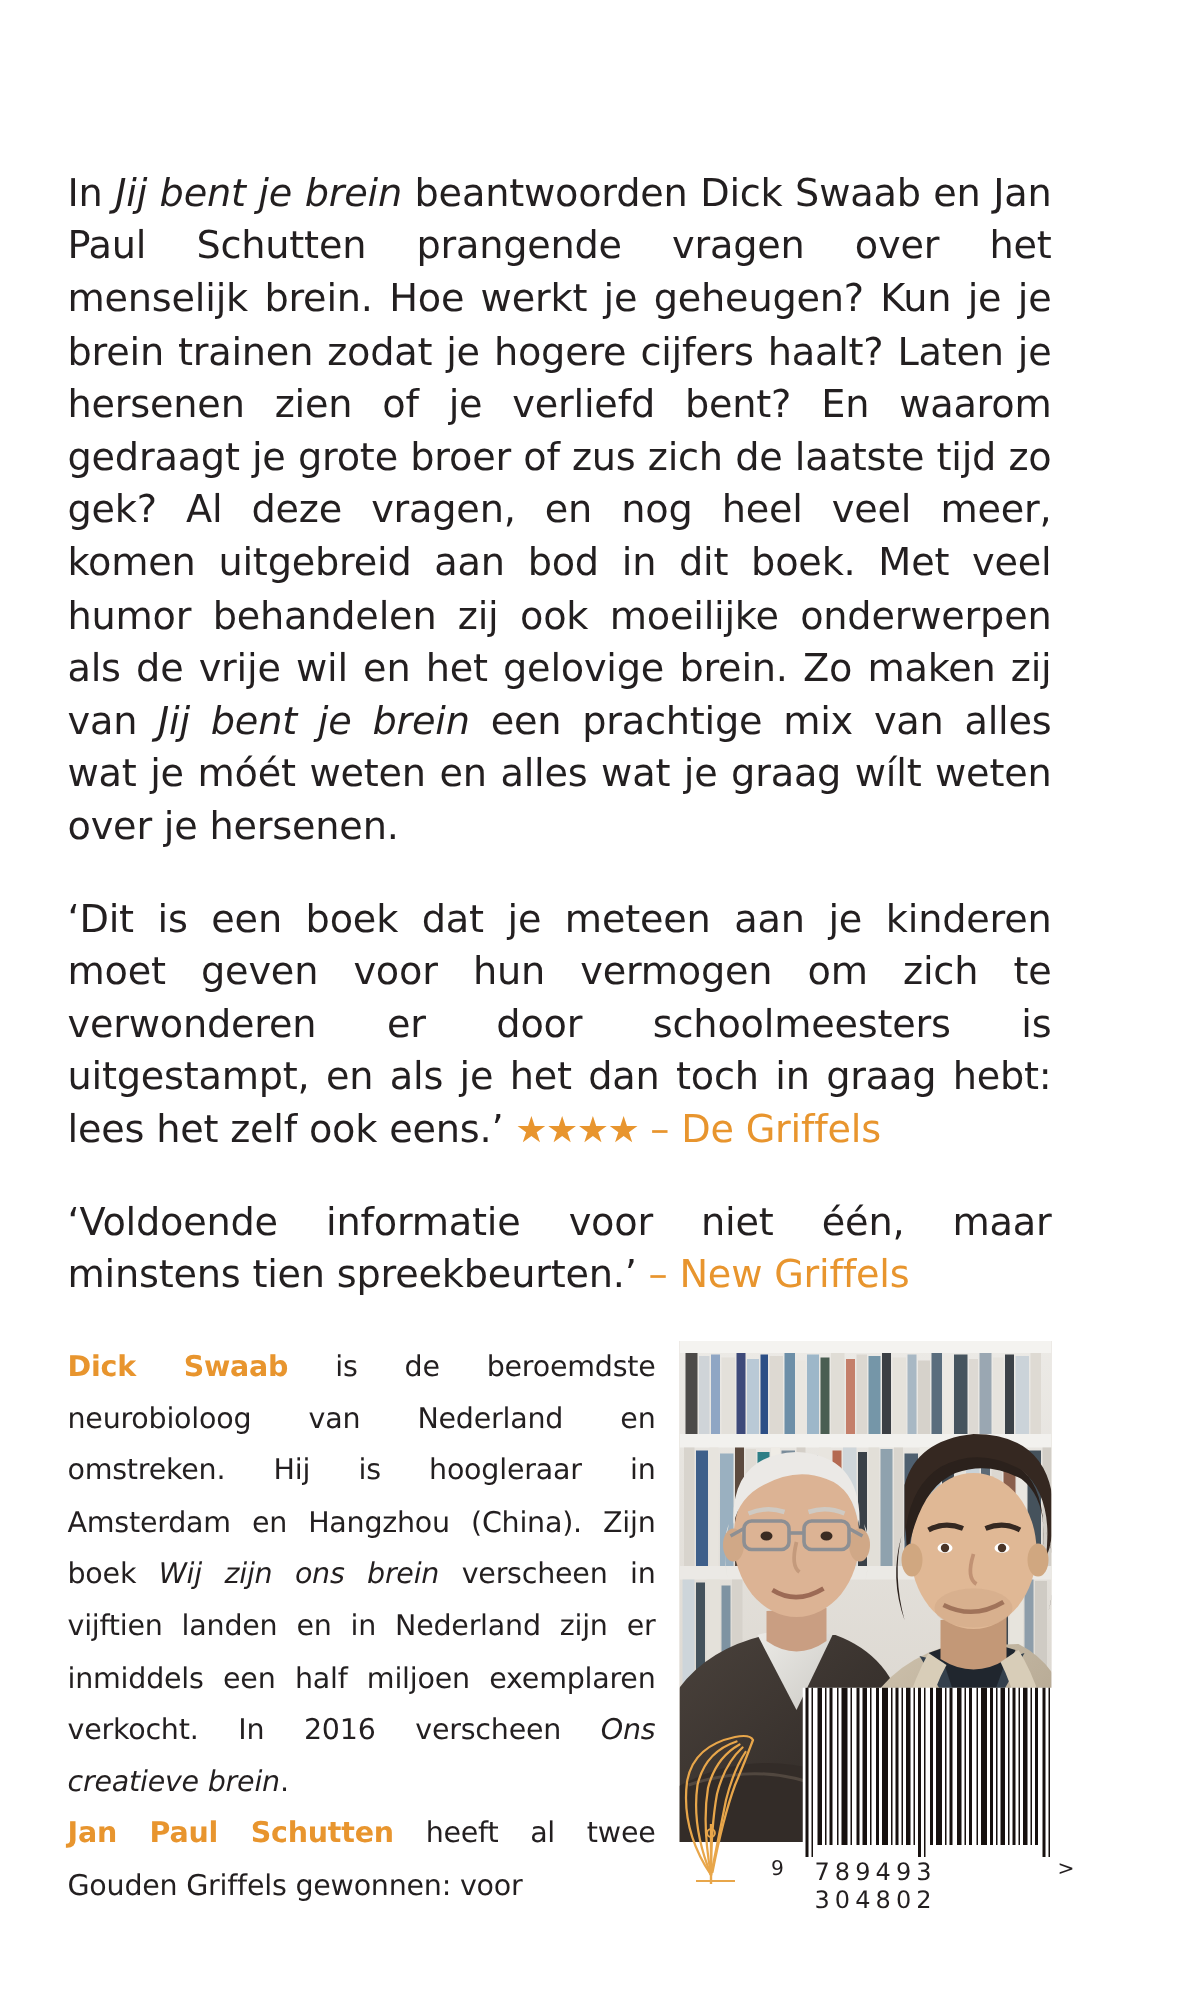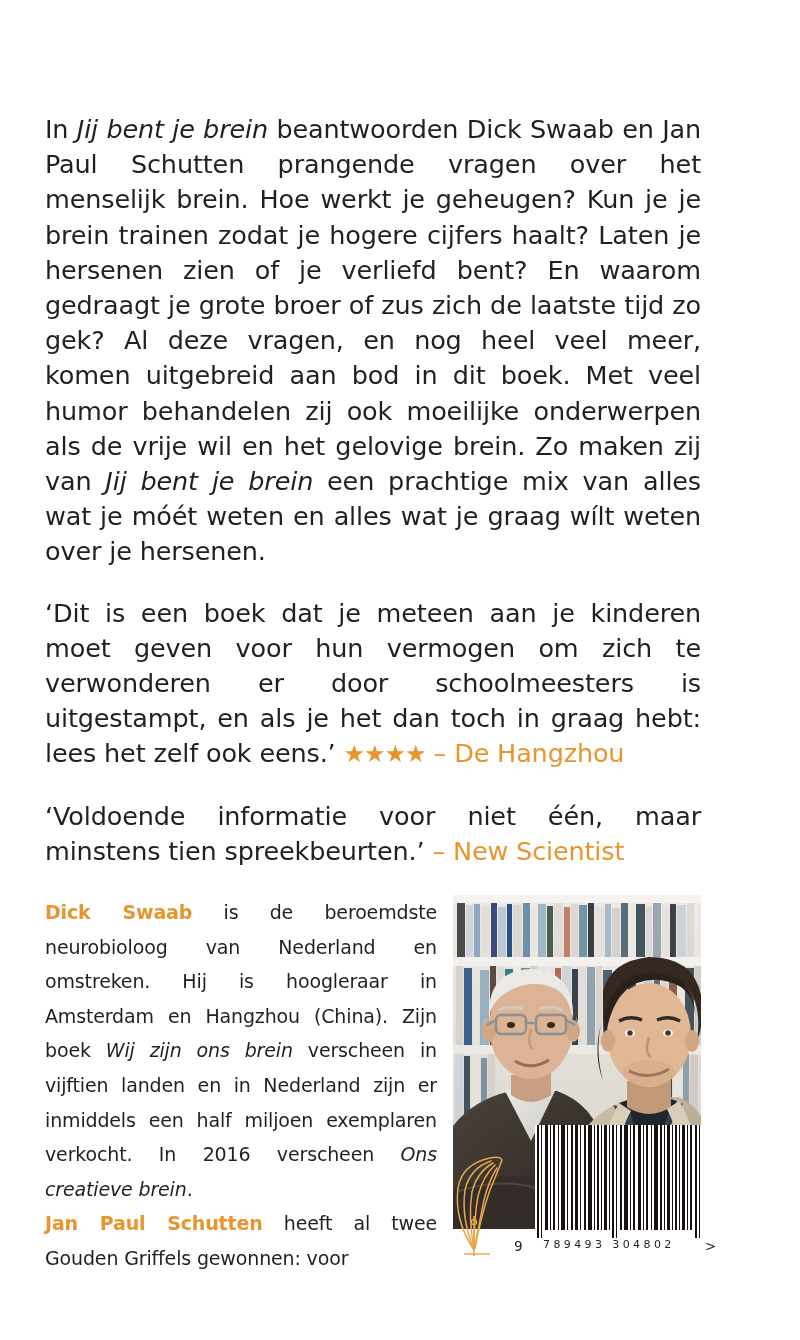--- a/index.html
+++ b/index.html
@@ -102,43 +102,43 @@
     left: 535px;
     top: 15px;
     width: 168px;
   }
   .bars {
     height: 113px;
     width: 168px;
     display: block;
   }
   .bc-lead { position: absolute; left: -21px; top: 113px; font-size: 13.5px; color:#231f20; }
-  .bc-main { position: absolute; left: 8px; top: 113px; font-size: 11px; color:#231f20; letter-spacing: 3.4px;}
+  .bc-main { position: absolute; left: 8px; top: 113px; font-size: 16px; color:#231f20; letter-spacing: 3.4px;}
   .bc-tail { position: absolute; left: 170px; top: 113px; font-size: 13.5px; color:#231f20; }
 </style>
 </head>
 <body>
 
 <div class="cover">
 
   <div class="content">
 
     <p class="blurb">
       <span>In </span><span class="ital">Jij bent je brein</span><span> beantwoorden Dick Swaab en Jan Paul Schutten prangende vragen over het menselijk brein. Hoe werkt je geheugen? Kun je je brein trainen zodat je hogere cijfers haalt? Laten je hersenen zien of je verliefd bent? En waarom gedraagt je grote broer of zus zich de laatste tijd zo gek? Al deze vragen, en nog heel veel meer, komen uitgebreid aan bod in dit boek. Met veel humor behandelen zij ook moeilijke onderwerpen als de vrije wil en het gelovige brein. Zo maken zij van </span><span class="ital">Jij bent je brein</span><span> een prachtige mix van alles wat je móét weten en alles wat je graag wílt weten over je hersenen.</span>
     </p>
 
     <p class="quote">
       <span>‘Dit is een boek dat je meteen aan je kinderen moet geven voor hun vermogen om zich te verwonderen er door schoolmeesters is uitgestampt, en als je het dan toch in graag hebt: lees het zelf ook eens.’</span>
       <span class="stars">★★★★</span>
-      <span class="source"><span>–</span> <span>De Hangzhou</span></span>
+      <span class="source"><span>–</span> <span>De Griffels</span></span>
     </p>
 
     <p class="quote">
       <span>‘Voldoende informatie voor niet één, maar minstens tien spreekbeurten.’</span>
-      <span class="source"><span>–</span> <span>New Scientist</span></span>
+      <span class="source"><span>–</span> <span>New Griffels</span></span>
     </p>
 
     <div class="bio-wrap">
 
       <div class="photo">
         <svg viewBox="0 0 248 334" preserveAspectRatio="xMidYMid slice">
           <defs>
             <linearGradient id="wallG" x1="0" y1="0" x2="0" y2="1">
               <stop offset="0" stop-color="#eceae6"></stop>
               <stop offset="1" stop-color="#d7d2ca"></stop>

